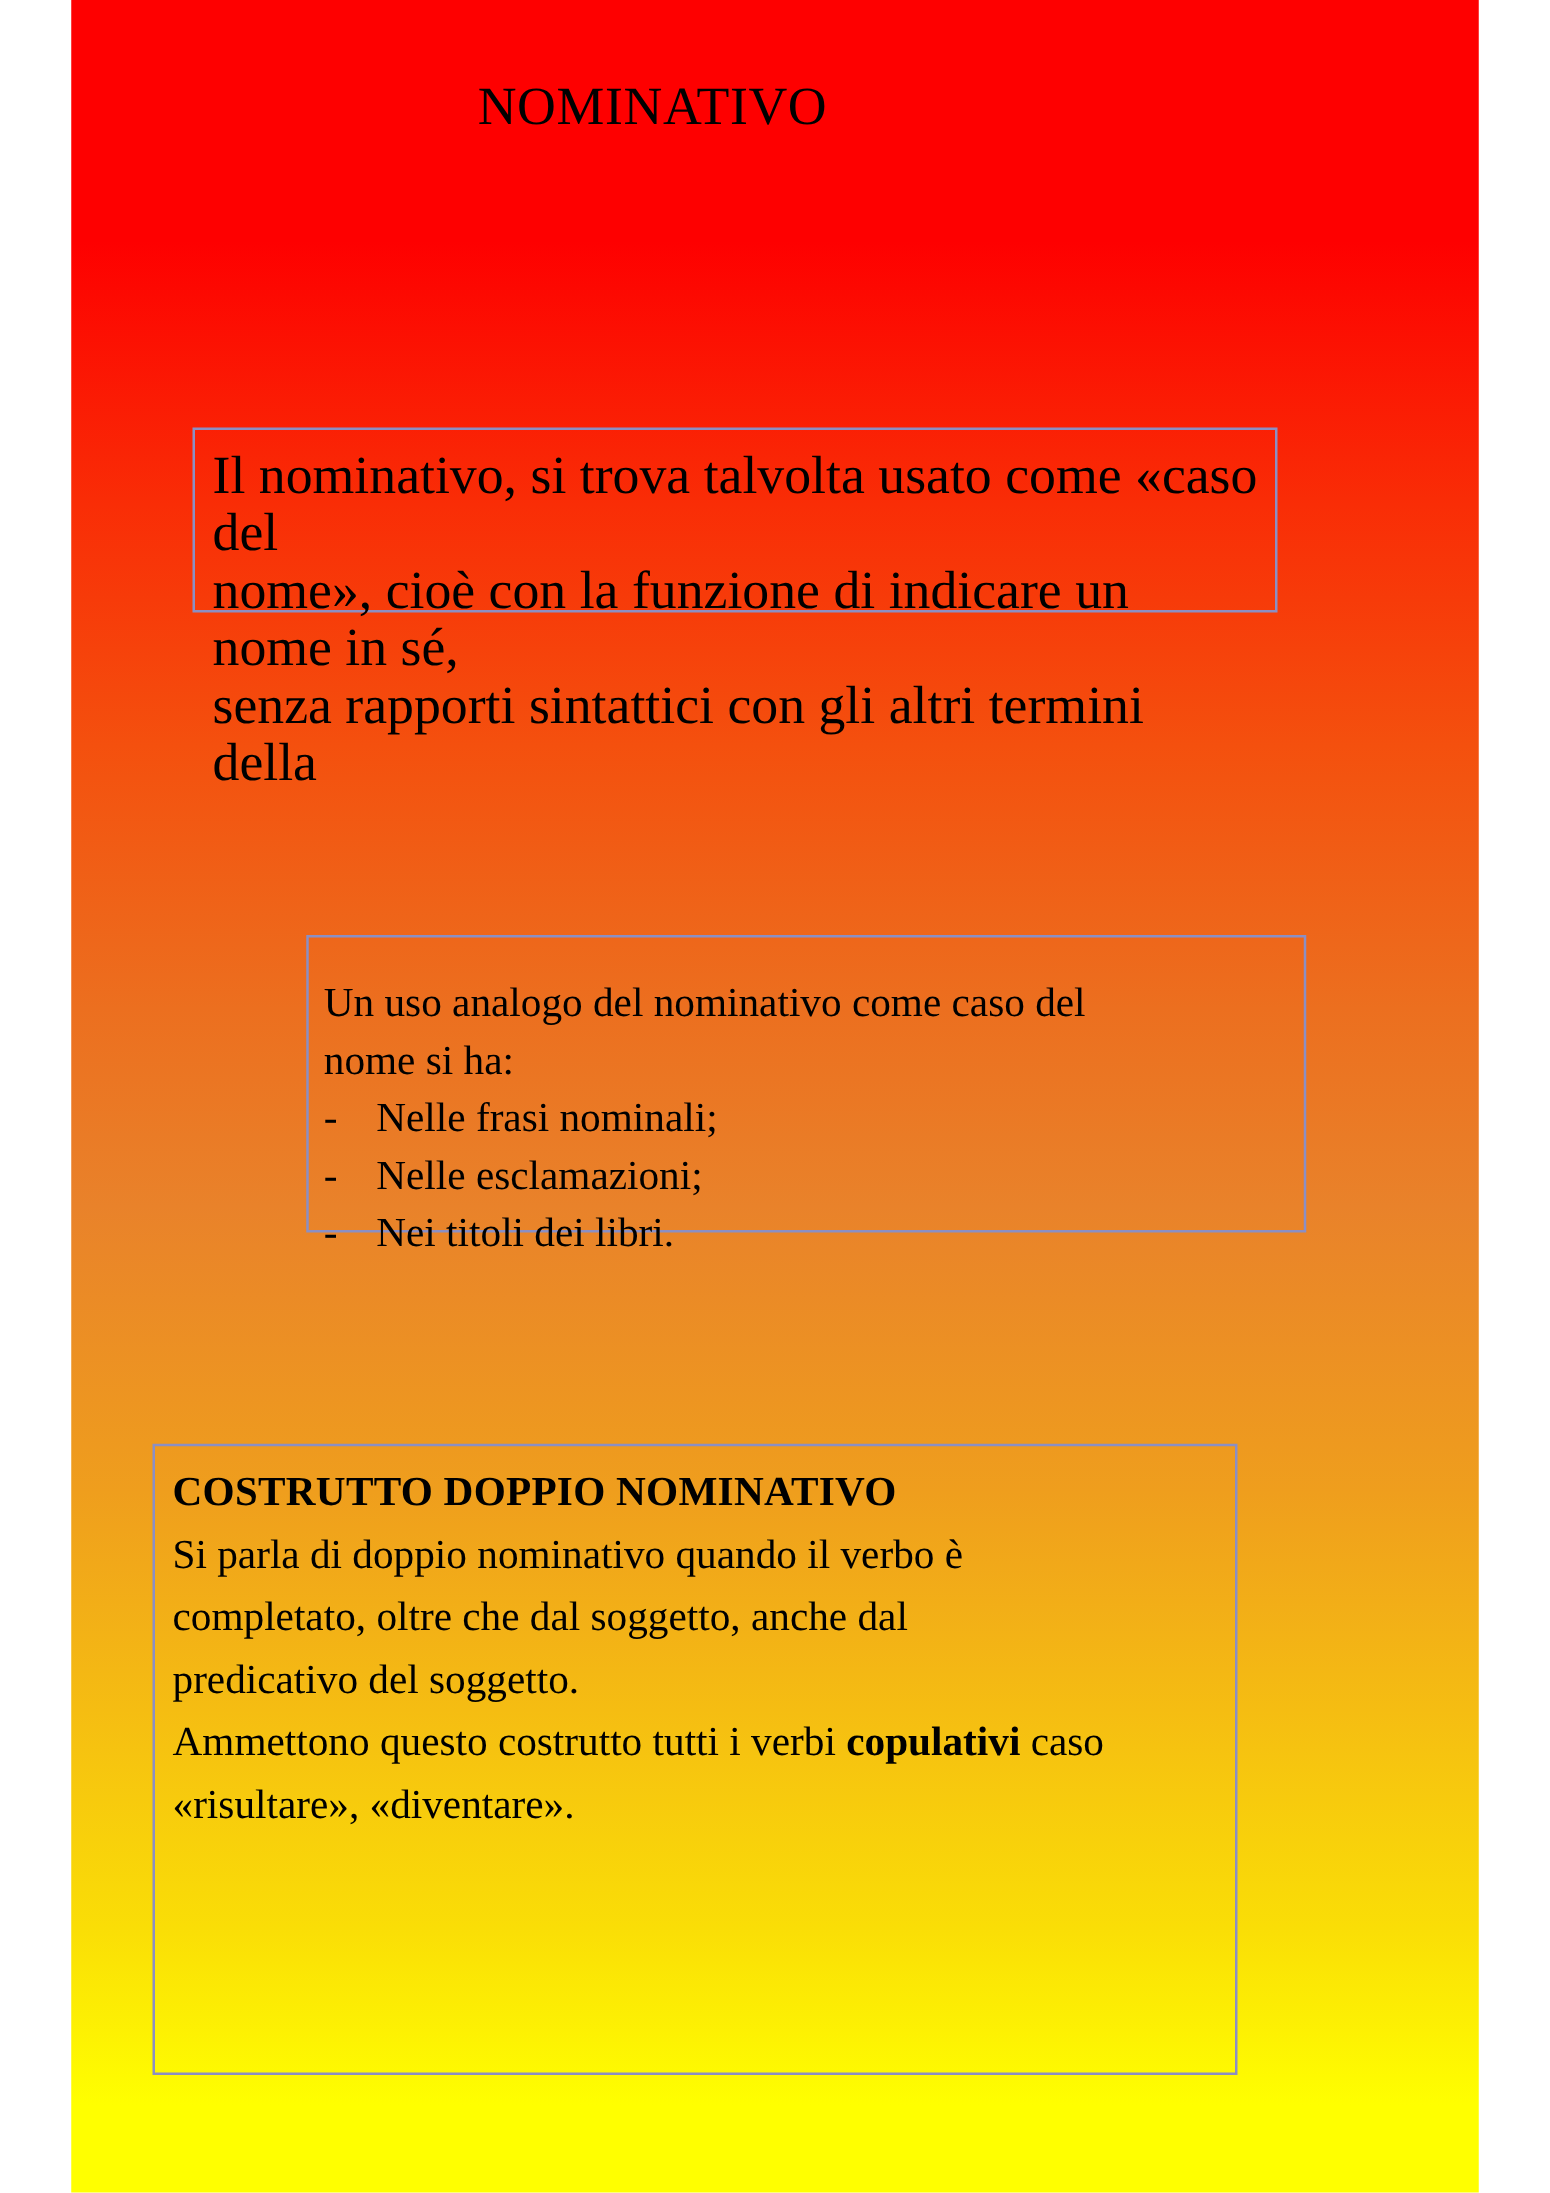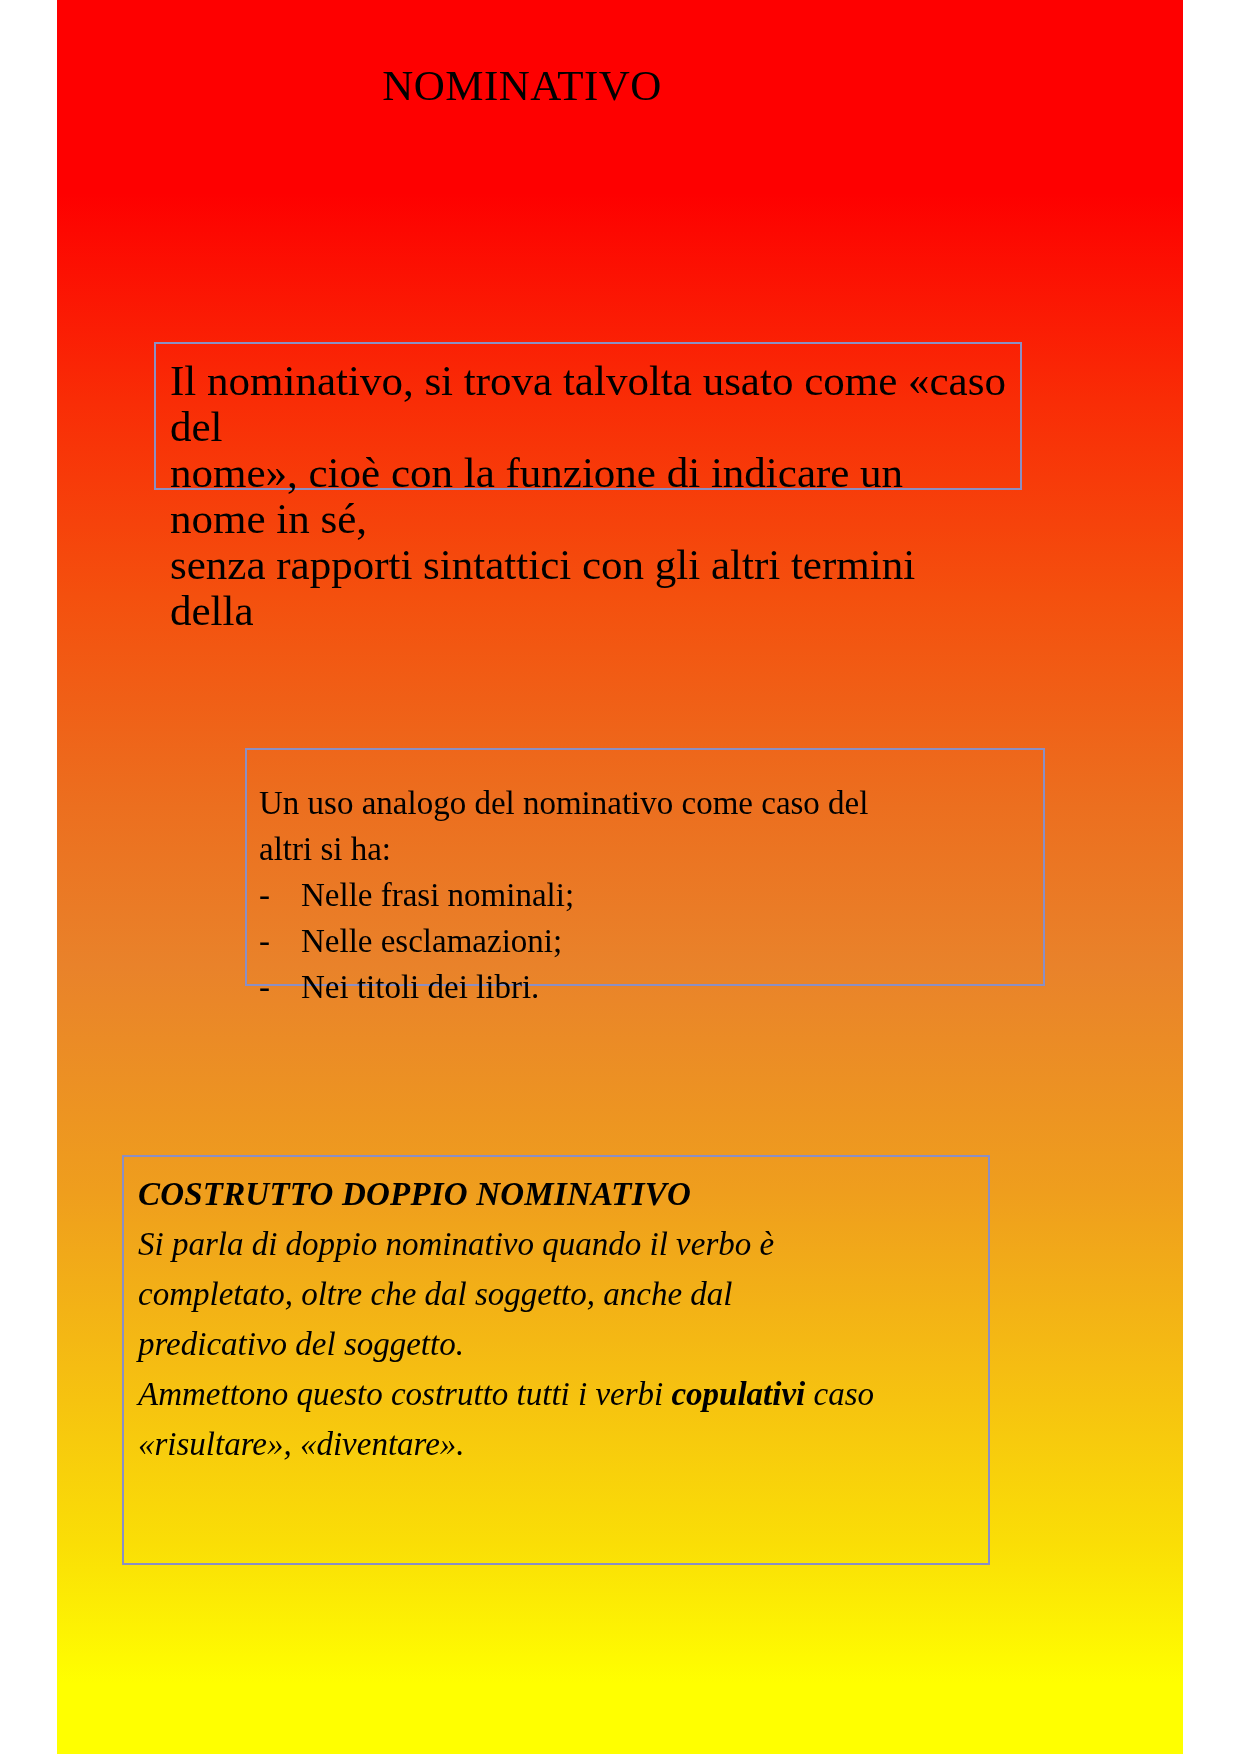--- a/index.html
+++ b/index.html
@@ -89,25 +89,24 @@
   #box-usage .bullet-dash {
     width: 42px;
     flex: 0 0 42px;
   }
 
   
   #box-double-nominative {
     left: 65px;
     top: 1155px;
     width: 868px;
-    height: 410px;
+    height: 505px;
     padding: 12px 12px 0 14px;
     font-size: 33px;
     line-height: 50px;
-    font-style: italic;
   }
   #box-double-nominative .heading {
     font-weight: bold;
     letter-spacing: 0.2px;
   }
   .bold-word { font-weight: bold; }
 </style>
 </head>
 <body>
 
@@ -116,21 +115,21 @@
   <div class="slide-title">NOMINATIVO</div>
 
   <div class="textbox" id="box-definition">
     <p>Il nominativo, si trova talvolta usato come «caso del</p>
     <p>nome», cioè con la funzione di indicare un  nome in sé,</p>
     <p>senza rapporti sintattici con gli  altri termini della</p>
   </div>
 
   <div class="textbox" id="box-usage">
     <p>Un uso analogo del nominativo come caso del</p>
-    <p>altri si ha:</p>
+    <p>nome si ha:</p>
 
     <div class="bullet-row">
       <span class="bullet-dash">-</span>
       <span>Nelle frasi nominali;</span>
     </div>
     <div class="bullet-row">
       <span class="bullet-dash">-</span>
       <span>Nelle esclamazioni;</span>
     </div>
     <div class="bullet-row">

